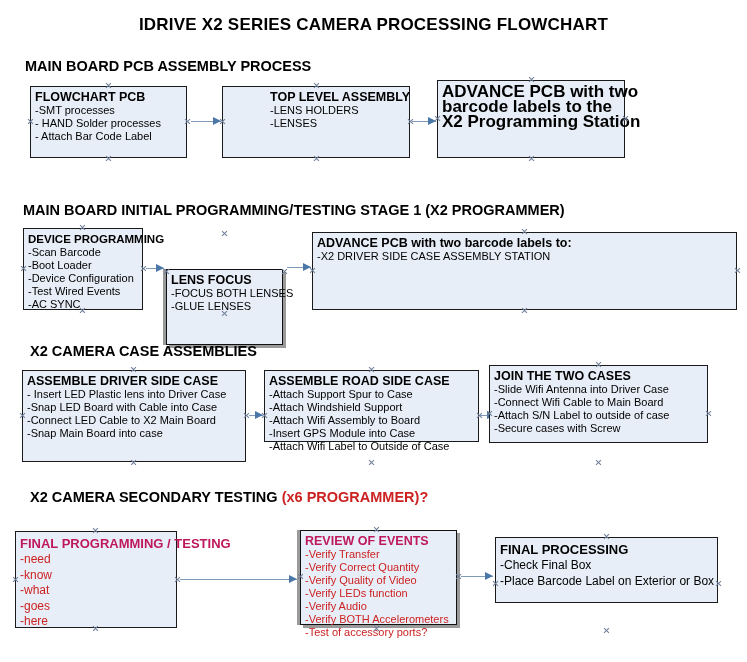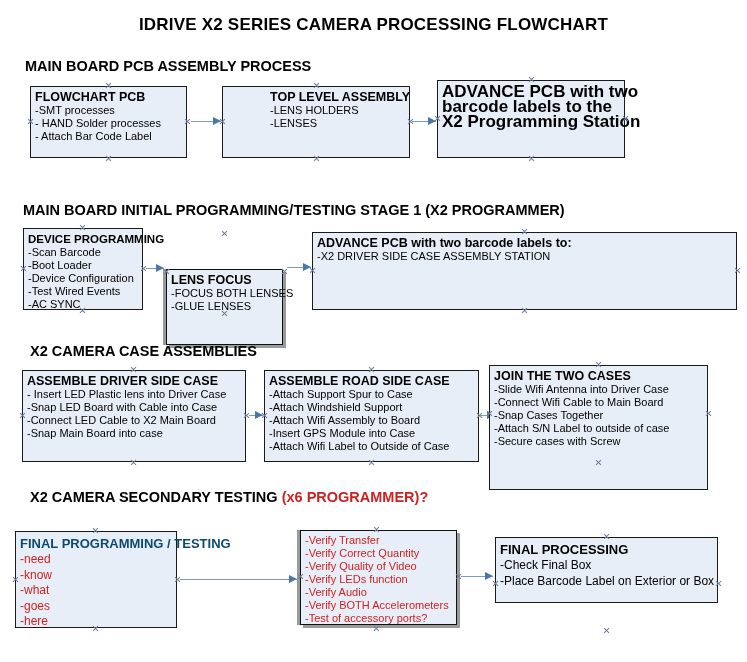--- a/index.html
+++ b/index.html
@@ -48,21 +48,21 @@
     font-weight:bold;
     line-height:14px;
     white-space:nowrap;
   }
   .node .ln{
     font-size:11px;
     line-height:13px;
     white-space:nowrap;
   }
   .node.big .hd{font-size:17px;line-height:15px;}
-  .node.red .hd{color:#0c4a6e;}
+  .node.red .hd{color:#be185d;}
   .node.red .ln{color:#CC2222;}
   .node.tall .hd{font-size:13px;line-height:17px;}
   .node.tall .ln{font-size:12px;line-height:15.5px;}
 
   
   .hx{
     position:absolute;
     width:7px;height:7px;
     pointer-events:none;
   }
@@ -198,43 +198,42 @@
   <div class="hx" style="left:130px;top:366px;"></div>
   <div class="hx" style="left:130px;top:459px;"></div>
   <div class="hx" style="left:19px;top:412px;"></div>
   <div class="hx" style="left:243px;top:412px;"></div>
 
   <div class="arrow" style="left:249px;top:411px;width:14px;">
     <div class="shaft"></div>
       <div class="head"></div>
   </div>
 
-  <div class="node" id="n-3-1" style="left:264px;top:370px;width:215px;height:92px;">
+  <div class="node" id="n-3-1" style="left:264px;top:370px;width:215px;height:72px;">
     <div class="hd">ASSEMBLE ROAD SIDE CASE</div>
     <div class="ln">-Attach Support Spur to Case</div>
     <div class="ln">-Attach Windshield Support</div>
     <div class="ln">-Attach Wifi Assembly to Board</div>
     <div class="ln">-Insert GPS Module into Case</div>
     <div class="ln">-Attach Wifi Label to Outside of Case</div>
   </div>
   <div class="hx" style="left:368px;top:366px;"></div>
   <div class="hx" style="left:368px;top:459px;"></div>
   <div class="hx" style="left:261px;top:412px;"></div>
   <div class="hx" style="left:476px;top:412px;"></div>
 
   <div class="arrow" style="left:480px;top:411px;width:15px;">
     <div class="shaft"></div>
       <div class="head"></div>
   </div>
 
-  <div class="node" id="n-3-2" style="left:489px;top:365px;width:219px;height:125px;">
+  <div class="node" id="n-3-2" style="left:489px;top:365px;width:219px;height:78px;">
     <div class="hd">JOIN THE TWO CASES</div>
     <div class="ln">-Slide Wifi Antenna into Driver Case</div>
     <div class="ln">-Connect Wifi Cable to Main Board</div>
-    <div class="ln">-Snap Cases Together</div>
     <div class="ln">-Attach S/N Label to outside of case</div>
     <div class="ln">-Secure cases with Screw</div>
   </div>
   <div class="hx" style="left:595px;top:361px;"></div>
   <div class="hx" style="left:595px;top:459px;"></div>
   <div class="hx" style="left:486px;top:410px;"></div>
   <div class="hx" style="left:705px;top:410px;"></div>
 
   <div class="section-head" style="left:30px;top:489px;">
     <span>X2 CAMERA SECONDARY TESTING </span><span class="accent">(x6 PROGRAMMER)?</span>
@@ -252,20 +251,21 @@
   <div class="hx" style="left:92px;top:625px;"></div>
   <div class="hx" style="left:12px;top:576px;"></div>
   <div class="hx" style="left:174px;top:576px;"></div>
 
   <div class="arrow" style="left:180px;top:575px;width:117px;">
     <div class="shaft"></div>
       <div class="head"></div>
   </div>
 
   <div class="node red shadow" id="n-4-1" style="left:300px;top:530px;width:157px;height:95px;">
+    <div class="hd">REVIEW OF EVENTS</div>
     <div class="ln">-Verify Transfer</div>
     <div class="ln">-Verify Correct Quantity</div>
     <div class="ln">-Verify Quality of Video</div>
     <div class="ln">-Verify LEDs function</div>
     <div class="ln">-Verify Audio</div>
     <div class="ln">-Verify BOTH Accelerometers</div>
     <div class="ln">-Test of accessory ports?</div>
   </div>
   <div class="hx" style="left:373px;top:526px;"></div>
   <div class="hx" style="left:373px;top:625px;"></div>

